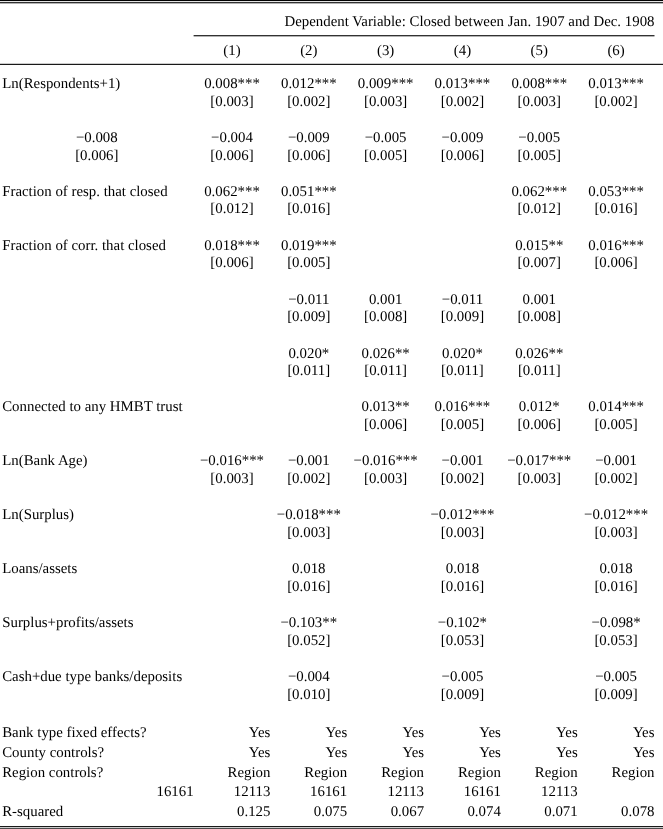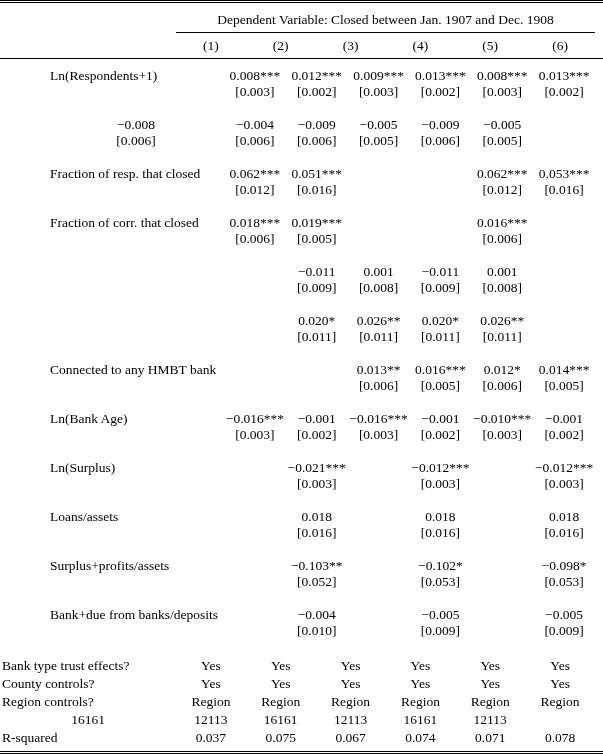--- a/index.html
+++ b/index.html
@@ -18,51 +18,51 @@
   .rule-double {
     height: 2px;
     border-top: 1px solid #000;
     border-bottom: 1px solid #000;
   }
   .rule-single { border-top: 1px solid #000; height: 0; }
   .spanner-row {
     margin-left: 176px;
     margin-right: 8px;
     padding-top: 8px;
-    text-align: center;
+    text-align: right;
     font-family: Liberation Serif, serif;
   }
   .spanner-area {
     display: block;
     border-bottom: 1px solid #000;
     padding-bottom: 4px;
     line-height: 17px;
     white-space: nowrap;
   }
   .grid {
     display: grid;
     grid-template-columns: 176px repeat(6, 1fr);
     padding-right: 8px;
   }
   .head-row { padding-top: 5px; padding-bottom: 4px; }
   .head-row .cell { text-align: center; line-height: 16px; }
-  .tbody { padding-top: 9px; margin-left: 48px; }
+  .tbody { padding-top: 9px; }
   .vrow { height: 49px; }
   .vrow .rlabel {
     text-align: left;
     padding-left: 2px;
     line-height: 16px;
     white-space: nowrap;
   }
   .vrow .cell { text-align: center; line-height: 16px; }
   .cell .coef, .cell .se { display: block; min-height: 16px; }
   .tfoot { padding-top: 1px; padding-bottom: 4px; }
   .frow { line-height: 18px; }
   .frow .rlabel { text-align: left; padding-left: 2px; white-space: nowrap; }
-  .frow .cell { text-align: center; }
+  .frow .cell { text-align: right; }
   .bottom-rule { margin-top: auto; }
 </style>
 </head>
 <body>
 
 <div class="page">
   <div class="rule-double"></div>
 
   <div class="spanner-row">
     <div class="spanner-area">
@@ -175,20 +175,24 @@
         </div>
         <div class="cell">
           <span class="coef"></span>
           <span class="se"></span>
         </div>
         <div class="cell">
           <span class="coef"></span>
           <span class="se"></span>
         </div>
         <div class="cell">
+          <span class="coef">0.015**</span>
+          <span class="se">[0.007]</span>
+        </div>
+        <div class="cell">
           <span class="coef">0.016***</span>
           <span class="se">[0.006]</span>
         </div>
       </div>
       <div class="grid vrow">
         <div class="cell">
           <span class="coef"></span>
           <span class="se"></span>
         </div>
         <div class="cell">
@@ -232,21 +236,21 @@
         <div class="cell">
           <span class="coef">0.020*</span>
           <span class="se">[0.011]</span>
         </div>
         <div class="cell">
           <span class="coef">0.026**</span>
           <span class="se">[0.011]</span>
         </div>
       </div>
       <div class="grid vrow">
-        <div class="rlabel">Connected to any HMBT bank</div>
+        <div class="rlabel">Connected to any HMBT trust</div>
         <div class="cell">
           <span class="coef"></span>
           <span class="se"></span>
         </div>
         <div class="cell">
           <span class="coef"></span>
           <span class="se"></span>
         </div>
         <div class="cell">
           <span class="coef">0.013**</span>
@@ -277,36 +281,36 @@
         </div>
         <div class="cell">
           <span class="coef">−0.016***</span>
           <span class="se">[0.003]</span>
         </div>
         <div class="cell">
           <span class="coef">−0.001</span>
           <span class="se">[0.002]</span>
         </div>
         <div class="cell">
-          <span class="coef">−0.010***</span>
+          <span class="coef">−0.017***</span>
           <span class="se">[0.003]</span>
         </div>
         <div class="cell">
           <span class="coef">−0.001</span>
           <span class="se">[0.002]</span>
         </div>
       </div>
       <div class="grid vrow">
         <div class="rlabel">Ln(Surplus)</div>
         <div class="cell">
           <span class="coef"></span>
           <span class="se"></span>
         </div>
         <div class="cell">
-          <span class="coef">−0.021***</span>
+          <span class="coef">−0.018***</span>
           <span class="se">[0.003]</span>
         </div>
         <div class="cell">
           <span class="coef"></span>
           <span class="se"></span>
         </div>
         <div class="cell">
           <span class="coef">−0.012***</span>
           <span class="se">[0.003]</span>
         </div>
@@ -367,21 +371,21 @@
         <div class="cell">
           <span class="coef"></span>
           <span class="se"></span>
         </div>
         <div class="cell">
           <span class="coef">−0.098*</span>
           <span class="se">[0.053]</span>
         </div>
       </div>
       <div class="grid vrow">
-        <div class="rlabel">Bank+due from banks/deposits</div>
+        <div class="rlabel">Cash+due type banks/deposits</div>
         <div class="cell">
           <span class="coef"></span>
           <span class="se"></span>
         </div>
         <div class="cell">
           <span class="coef">−0.004</span>
           <span class="se">[0.010]</span>
         </div>
         <div class="cell">
           <span class="coef"></span>
@@ -397,21 +401,21 @@
         </div>
         <div class="cell">
           <span class="coef">−0.005</span>
           <span class="se">[0.009]</span>
         </div>
       </div>
     </div>
 
   <div class="tfoot" id="tfoot">
       <div class="grid frow">
-        <div class="rlabel">Bank type trust effects?</div>
+        <div class="rlabel">Bank type fixed effects?</div>
         <div class="cell">Yes</div>
         <div class="cell">Yes</div>
         <div class="cell">Yes</div>
         <div class="cell">Yes</div>
         <div class="cell">Yes</div>
         <div class="cell">Yes</div>
       </div>
       <div class="grid frow">
         <div class="rlabel">County controls?</div>
         <div class="cell">Yes</div>
@@ -433,21 +437,21 @@
       <div class="grid frow">
         <div class="cell">16161</div>
         <div class="cell">12113</div>
         <div class="cell">16161</div>
         <div class="cell">12113</div>
         <div class="cell">16161</div>
         <div class="cell">12113</div>
       </div>
       <div class="grid frow">
         <div class="rlabel">R-squared</div>
-        <div class="cell">0.037</div>
+        <div class="cell">0.125</div>
         <div class="cell">0.075</div>
         <div class="cell">0.067</div>
         <div class="cell">0.074</div>
         <div class="cell">0.071</div>
         <div class="cell">0.078</div>
       </div>
     </div>
 
   <div class="rule-double bottom-rule"></div>
 </div>

